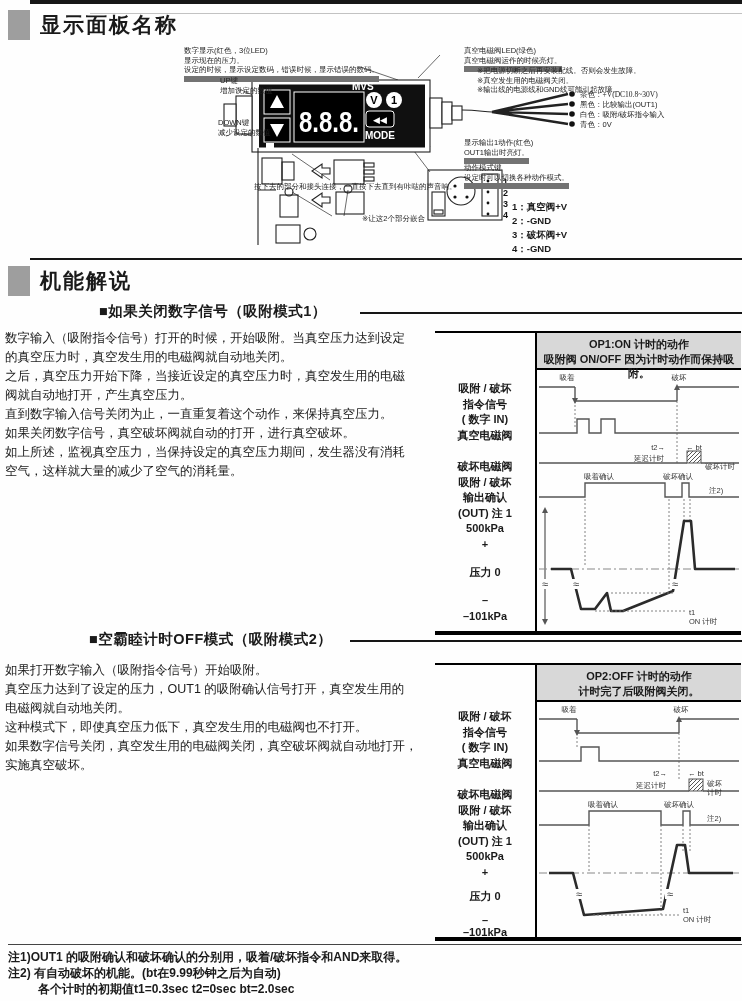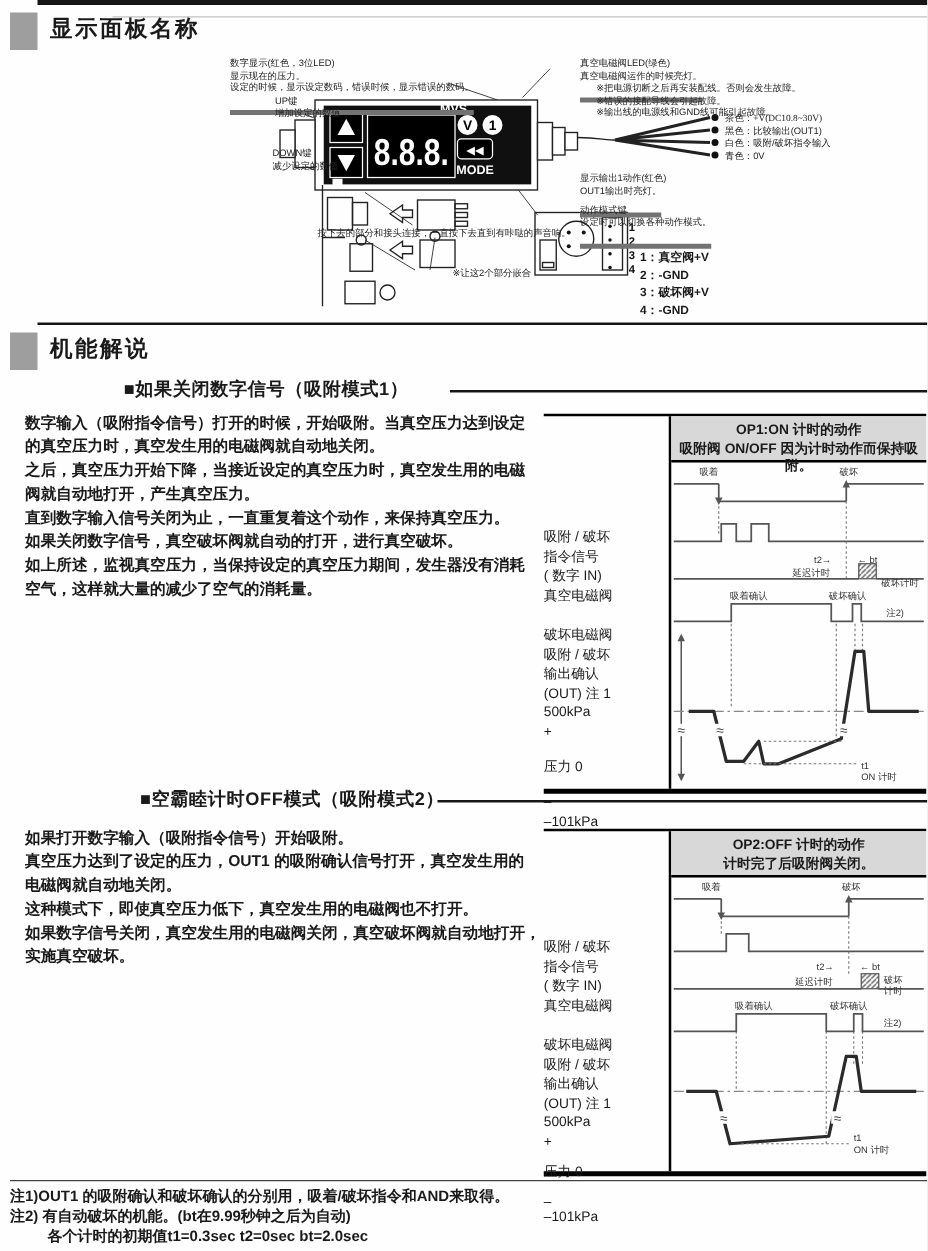--- a/index.html
+++ b/index.html
@@ -3,42 +3,42 @@
 <meta charset="utf-8">
 <style>
   html,body{margin:0;padding:0;background:#e8e8e8;}
   .page{position:relative;width:742px;height:1001px;background:#fefefe;margin:0 auto;
         font-family:"Liberation Sans","DejaVu Sans",sans-serif;color:#1a1a1a;overflow:hidden;}
   .abs{position:absolute;}
   
   .toprule{position:absolute;left:30px;top:0;width:712px;height:4px;background:#161616;}
   .hairline{position:absolute;height:1px;background:#c2c2c2;}
   .head-sq{position:absolute;width:22px;height:30px;background:#9e9e9e;}
-  .sec-title{position:absolute;font-size:18px;font-weight:bold;letter-spacing:2px;}
+  .sec-title{position:absolute;font-size:21px;font-weight:bold;letter-spacing:2px;}
   .divider{position:absolute;left:30px;width:712px;height:2px;background:#161616;}
   .subhead{position:absolute;font-size:14.5px;font-weight:bold;letter-spacing:0.5px;}
   .subrule{position:absolute;height:2px;background:#161616;}
   .endrule{position:absolute;left:8px;width:734px;height:1px;background:#444;}
   
-  .body-text{position:absolute;left:20px;width:430px;font-size:12.5px;font-weight:bold;
+  .body-text{position:absolute;left:5px;width:430px;font-size:12.5px;font-weight:normal;
              line-height:19px;white-space:pre-line;}
   .note-line{position:absolute;left:8px;font-size:12px;font-weight:bold;line-height:16px;}
   
   .call{position:absolute;font-size:7.5px;line-height:9.5px;color:#222;margin-left:32px;}
-  .call .u{border-bottom:4px solid #737373;display:inline-block;padding-bottom:13px;}
+  .call .u{border-bottom:6px solid #737373;display:inline-block;padding-bottom:1px;}
   .wirelab{position:absolute;font-size:7.5px;line-height:9px;color:#222;}
   .pinlab{position:absolute;font-size:9.5px;font-weight:bold;line-height:14px;white-space:pre-line;}
   
   .opbox{position:absolute;left:435px;width:306px;border-top:2px solid #000;border-bottom:4px solid #000;}
   .op-label-col{position:absolute;left:0;top:0;width:100px;height:100%;border-right:2px solid #000;}
   .op-header{position:absolute;left:102px;right:0;top:0;height:31px;background:#d8d8d8;
              border-bottom:2px solid #000;text-align:center;font-weight:bold;font-size:11px;
              line-height:14.5px;padding-top:4px;}
-  .op-lab{position:absolute;width:100%;text-align:left;font-size:11px;font-weight:normal;
-          line-height:15.5px;white-space:pre-line;margin-top:42px;}
+  .op-lab{position:absolute;width:100%;text-align:center;font-size:11px;font-weight:bold;
+          line-height:15.5px;white-space:pre-line;}
   .chart{position:absolute;left:102px;top:38px;}
   svg text{font-family:"Liberation Sans","DejaVu Sans",sans-serif;}
   .sig{stroke:#555;stroke-width:1.4;fill:none;}
   .sigd{stroke:#777;stroke-width:0.9;fill:none;stroke-dasharray:2 2;}
   .dashdot{stroke:#888;stroke-width:1;fill:none;stroke-dasharray:8 3 2 3;}
   .press{stroke:#2b2b2b;stroke-width:2.6;fill:none;stroke-linejoin:round;}
   .ann{font-size:7.5px;fill:#333;}
   .art{stroke:#222;stroke-width:1.1;fill:none;}
   .artf{stroke:#222;stroke-width:1.1;fill:#fff;}
   .lead{stroke:#444;stroke-width:0.8;fill:none;}
@@ -146,21 +146,21 @@
   <div class="call" style="left:186px;top:118px;">
     <div>DOWN键</div>
     <div>减少设定的数值</div>
   </div>
   <div class="call" style="left:432px;top:46px;">
     <div>真空电磁阀LED(绿色)</div>
     <div class="u">真空电磁阀运作的时候亮灯。</div>
   </div>
   <div class="call" style="left:445px;top:66px;">
     <div>※把电源切断之后再安装配线。否则会发生故障。</div>
-    <div>※错误的接配导线会引起故障。</div>
+    <div>※真空发生用的电磁阀关闭。</div>
     <div>※输出线的电源线和GND线可能引起故障。</div>
   </div>
   <div class="wirelab" style="left:580px;top:90px;font-family:Liberation Serif, serif;">茶色：+V(DC10.8~30V)</div>
   <div class="wirelab" style="left:580px;top:100px;">黑色：比较输出(OUT1)</div>
   <div class="wirelab" style="left:580px;top:110px;">白色：吸附/破坏指令输入</div>
   <div class="wirelab" style="left:580px;top:120px;">青色：0V</div>
   <div class="call" style="left:432px;top:138px;">
     <div>显示输出1动作(红色)</div>
     <div class="u">OUT1输出时亮灯。</div>
   </div>
@@ -250,21 +250,21 @@
       <text x="8" y="217" font-size="11" fill="#444" text-anchor="middle">≈</text>
       <rect x="34" y="208" width="10" height="10" fill="#fefefe"></rect>
       <text x="39" y="217" font-size="11" fill="#444" text-anchor="middle">≈</text>
       <rect x="133" y="208" width="10" height="10" fill="#fefefe"></rect>
       <text x="138" y="217" font-size="11" fill="#444" text-anchor="middle">≈</text>
       <text class="ann" x="152" y="244">t1</text>
       <text class="ann" x="152" y="253">ON 计时</text>
     </svg>
   </div>
 
-  <div class="subhead" style="left:112px;top:630px;text-align:right;">■空霸睦计时OFF模式（吸附模式2）</div>
+  <div class="subhead" style="left:89px;top:630px;text-align:right;">■空霸睦计时OFF模式（吸附模式2）</div>
   <div class="subrule" style="left:350px;top:640px;width:392px;"></div>
   <div class="body-text" style="top:661px;">如果打开数字输入（吸附指令信号）开始吸附。
 真空压力达到了设定的压力，OUT1 的吸附确认信号打开，真空发生用的
 电磁阀就自动地关闭。
 这种模式下，即使真空压力低下，真空发生用的电磁阀也不打开。
 如果数字信号关闭，真空发生用的电磁阀关闭，真空破坏阀就自动地打开，
 实施真空破坏。</div>
 
   <div class="opbox" style="top:663px;height:272px;">
     <div class="op-label-col">

